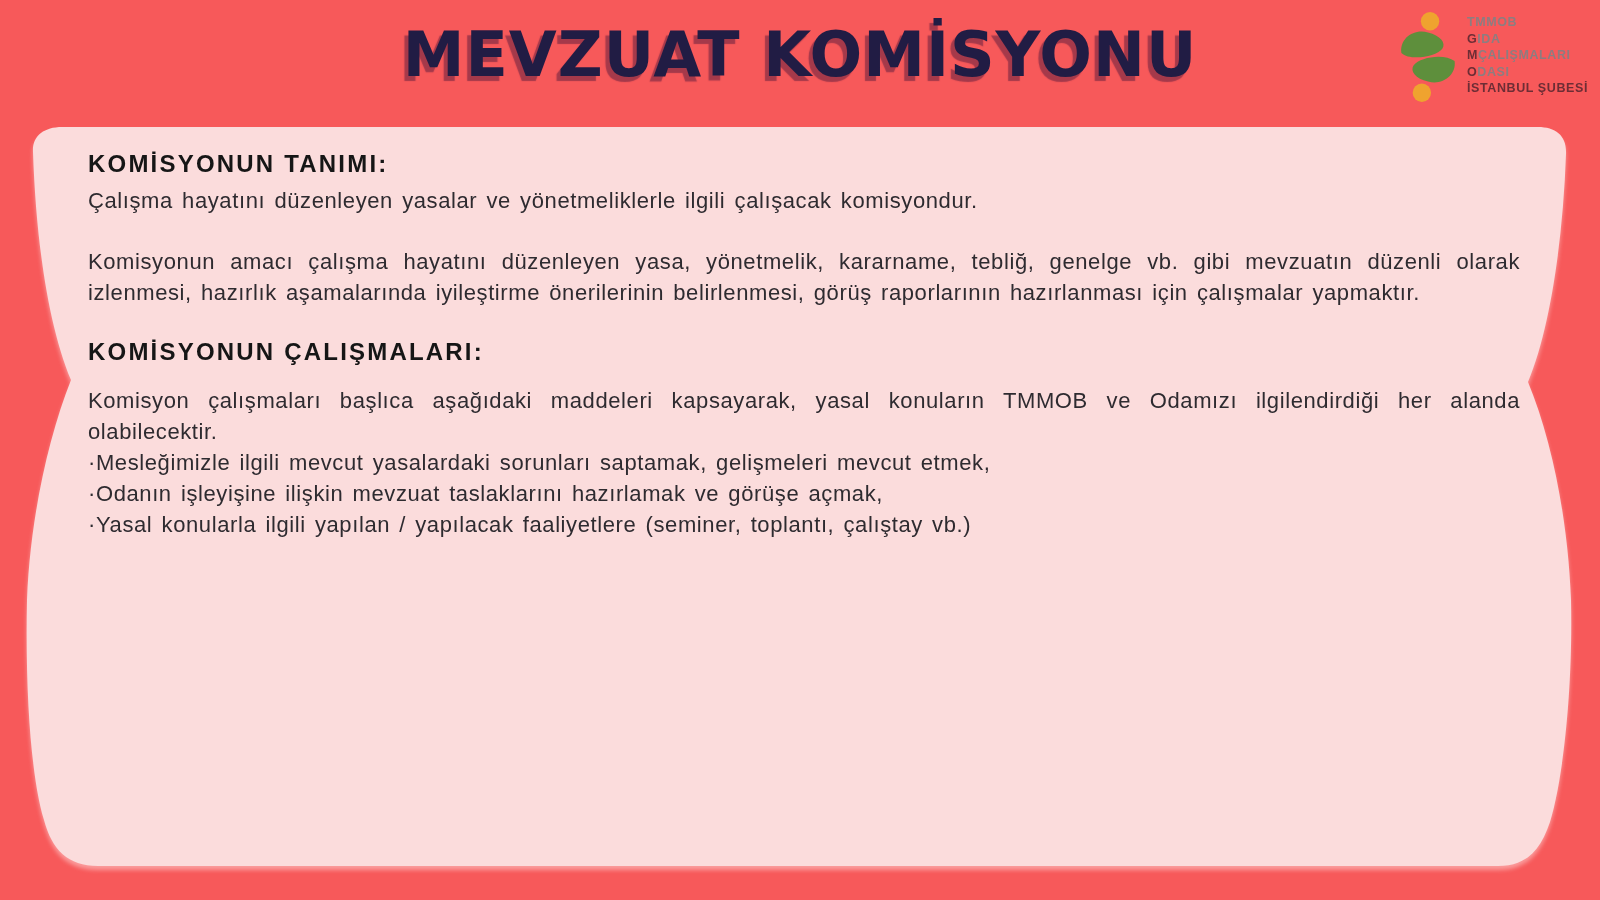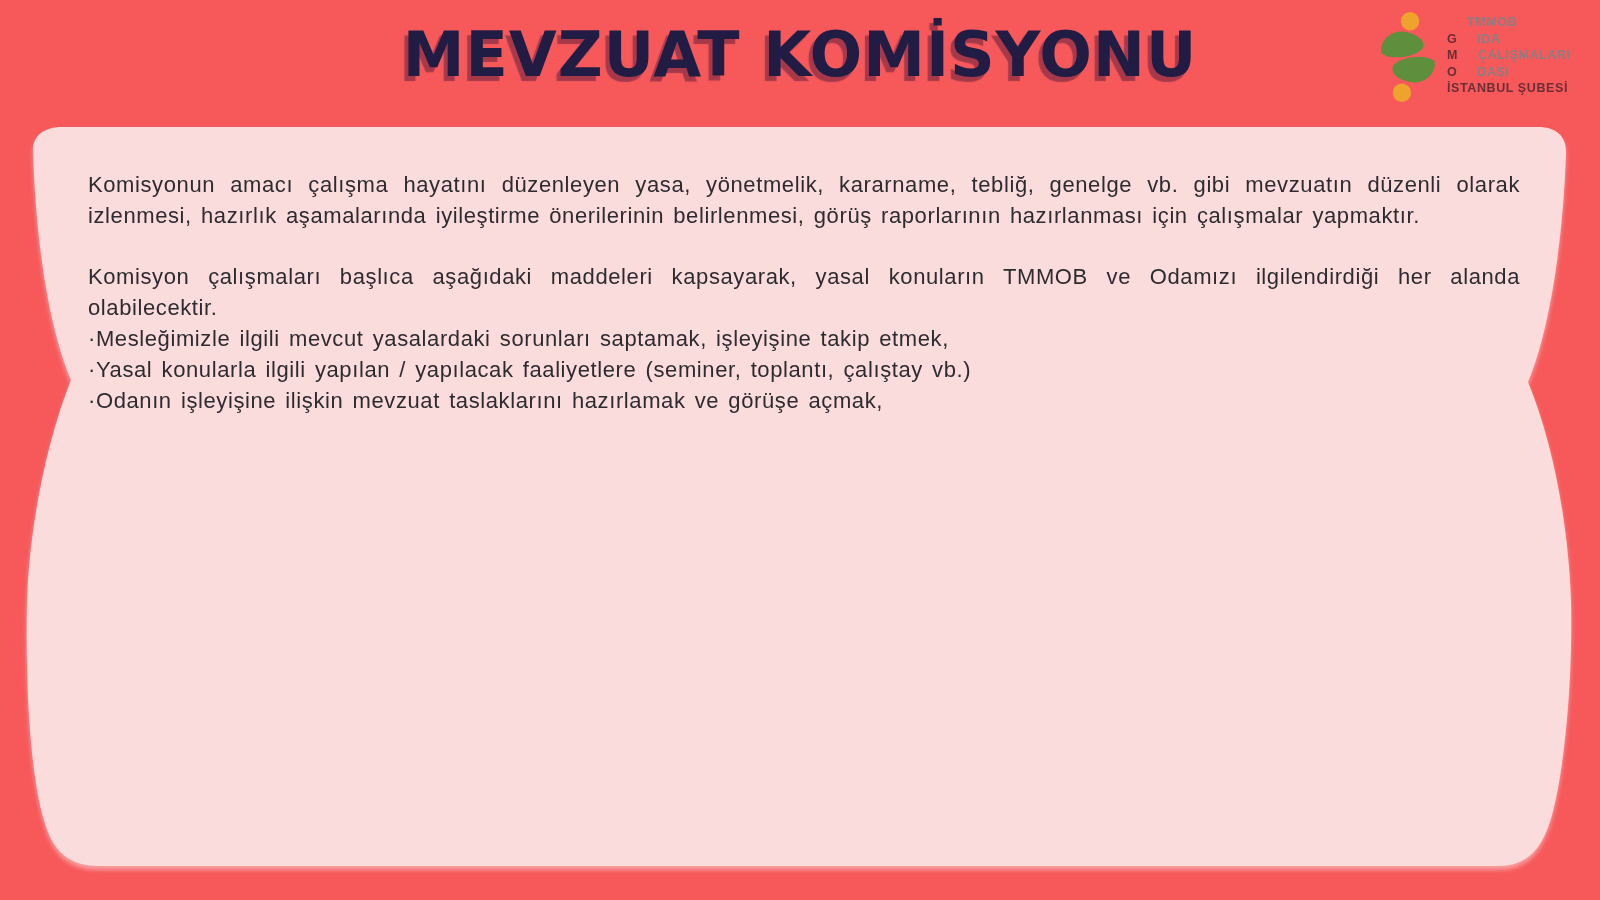--- a/index.html
+++ b/index.html
@@ -29,21 +29,21 @@
     position:absolute;top:12px;right:12px;
     display:flex;align-items:flex-start;gap:8px;
   }
   .logo-text{
     display:flex;flex-direction:column;
     font-size:12.5px;line-height:16.5px;
     font-weight:600;letter-spacing:0.6px;
     padding-top:2px;
   }
   .logo-text .lead{color:#6D2D35;}
-  .logo-text .rest{color:#8D7D80;margin-left:20px;}
+  .logo-text .rest{color:#8D7D80;}
   .logo-text .lastline .lead{font-weight:800;}
 
   
   .card-svg{position:absolute;left:0;top:0;}
   .card-svg path{filter:drop-shadow(0 4px 2px rgba(255,236,236,0.45));}
 
   
   .content{
     position:absolute;
     left:88px;top:150px;width:1432px;
@@ -102,27 +102,32 @@
       <span><span class="lead"></span><span class="rest">TMMOB</span></span>
       <span><span class="lead">G</span><span class="rest">IDA</span></span>
       <span><span class="lead">M</span><span class="rest">ÇALIŞMALARI</span></span>
       <span><span class="lead">O</span><span class="rest">DASI</span></span>
       <span class="lastline"><span class="lead">İSTANBUL ŞUBESİ</span><span class="rest"></span></span>
     </div>
   </div>
 
   <main class="content">
 
+    <section>
+      <h2>KOMİSYONUN TANIMI:</h2>
+      <p class="bodytext">Çalışma hayatını düzenleyen yasalar ve yönetmeliklerle ilgili çalışacak komisyondur.</p>
+    </section>
 
     <section>
       <p class="bodytext just">Komisyonun amacı çalışma hayatını düzenleyen yasa, yönetmelik, kararname, tebliğ, genelge vb. gibi mevzuatın düzenli olarak izlenmesi, hazırlık aşamalarında iyileştirme önerilerinin belirlenmesi, görüş raporlarının hazırlanması için çalışmalar yapmaktır.</p>
     </section>
 
     <section>
+      <h2>KOMİSYONUN ÇALIŞMALARI:</h2>
       <p class="bodytext just">Komisyon çalışmaları başlıca aşağıdaki maddeleri kapsayarak, yasal konuların TMMOB ve Odamızı ilgilendirdiği her alanda olabilecektir.</p>
-      <div class="bullet">·Mesleğimizle ilgili mevcut yasalardaki sorunları saptamak, işleyişine takip etmek,</div>
+      <div class="bullet">·Mesleğimizle ilgili mevcut yasalardaki sorunları saptamak, gelişmeleri mevcut etmek,</div>
+      <div class="bullet">·Odanın işleyişine ilişkin mevzuat taslaklarını hazırlamak ve görüşe açmak,</div>
       <div class="bullet">·Yasal konularla ilgili yapılan / yapılacak faaliyetlere (seminer, toplantı, çalıştay vb.)</div>
-      <div class="bullet">·Odanın işleyişine ilişkin mevzuat taslaklarını hazırlamak ve görüşe açmak,</div>
     </section>
 
   </main>
 
 </div>
 
 </body></html>

